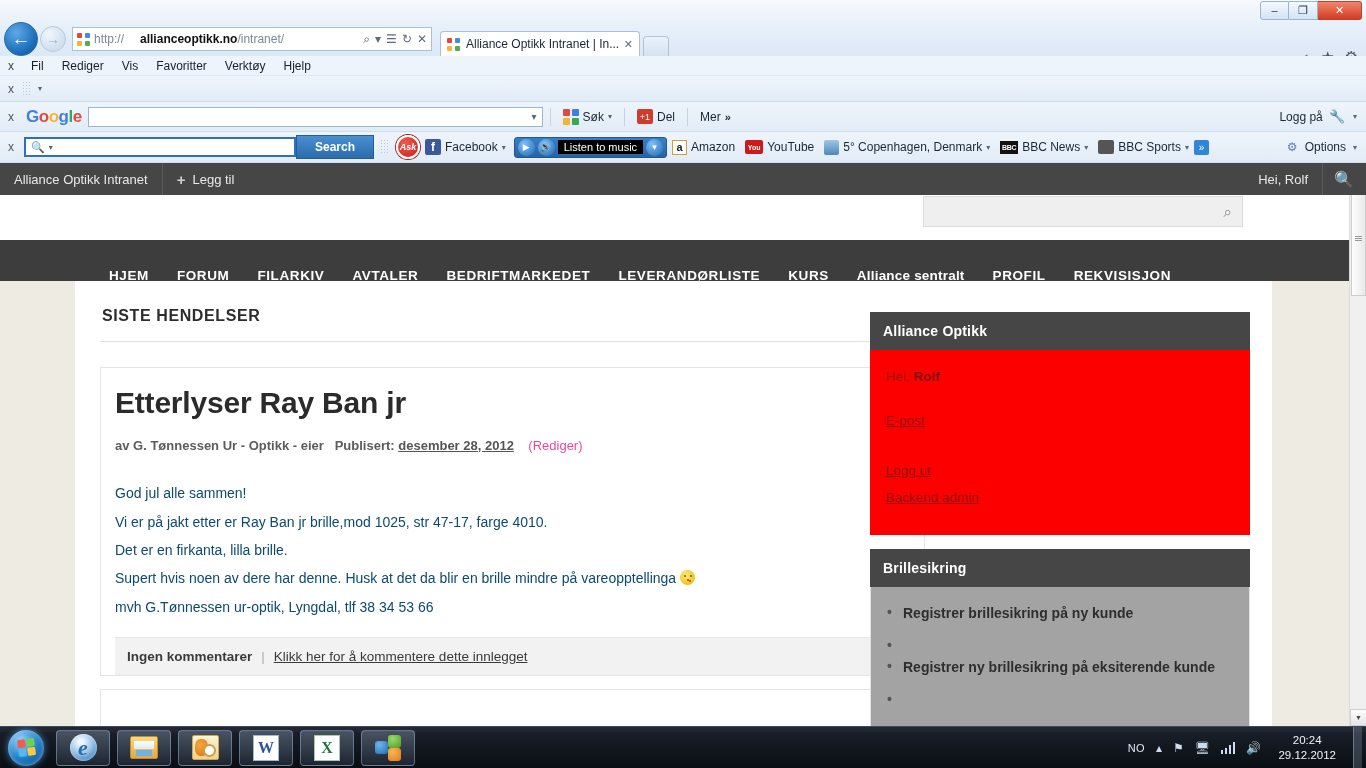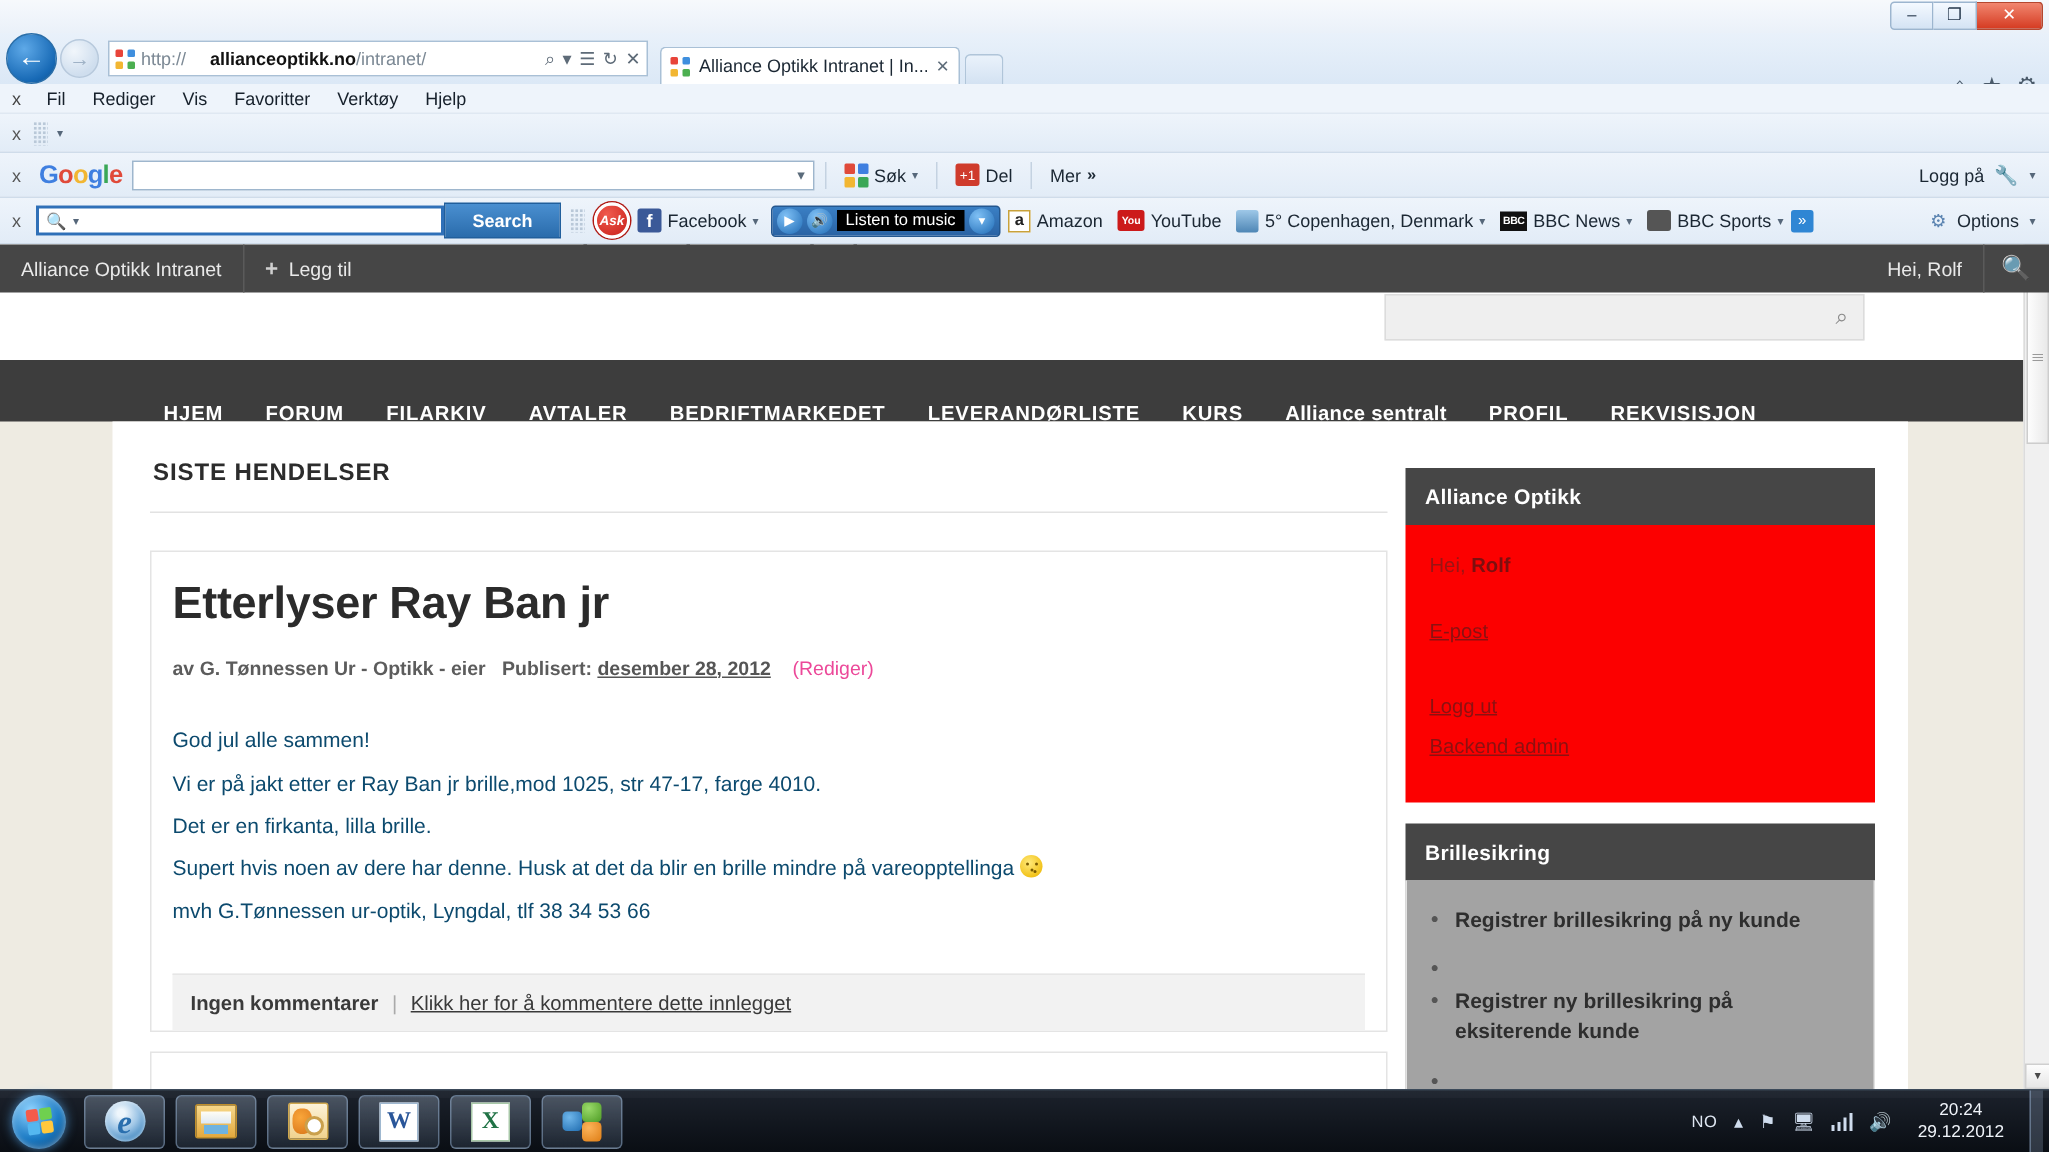--- a/index.html
+++ b/index.html
@@ -262,31 +262,31 @@
   .smiley {
     display:inline-block; width:15px; height:15px; border-radius:50%;
     background: radial-gradient(circle at 40% 35%, #ffe97a, #f2c31c 70%, #d9a909);
     vertical-align:-2px; margin-left:4px; position:relative;
   }
   .smiley::before{content:""; position:absolute; left:3.5px; top:4.5px; width:2px;height:2px;
     background:#7a5a00; border-radius:50%;}
   .smiley::after{content:""; position:absolute; right:3.5px; top:4.5px; width:2px;height:2px;
     background:#7a5a00; border-radius:50%; box-shadow:-3px 4px 0 0 #7a5a00, -1px 5px 0 0 #7a5a00;}
   .comment-bar {
-    margin-top:28px; background:#f2f2f2; border-top:1px solid #e6e6e6;
+    margin-top:16px; background:#f2f2f2; border-top:1px solid #e6e6e6;
     padding:11px 12px; font-size:13.5px; color:#3a3a3a;
     display:flex; align-items:flex-start; gap:9px;
   }
   .comment-bar b { font-weight:700; }
   .comment-bar .pipe { color:#aaa; }
   .comment-bar a { color:#3a3a3a; text-decoration:underline; }
   .post-card-next { margin-top:13px; height:40px; border:1px solid #e4e4e4; background:#fff; }
 
   
-  .sidebar { position:absolute; right:22px; top:31px; width:313px; }
+  .sidebar { position:absolute; right:22px; top:31px; width:380px; }
   .widget { margin-bottom:14px; }
   .widget-head {
     background:#464646; color:#fff; font-size:14px; font-weight:700;
     padding:11px 13px; letter-spacing:.2px;
   }
   .widget-red {
     background:#fc0000; padding:17px 16px 20px 16px; min-height:120px;
     color:#8c1111; font-size:13.5px; line-height:1.55;
   }
   .widget-red .hei { color:#9a1414; margin-bottom:23px; }

